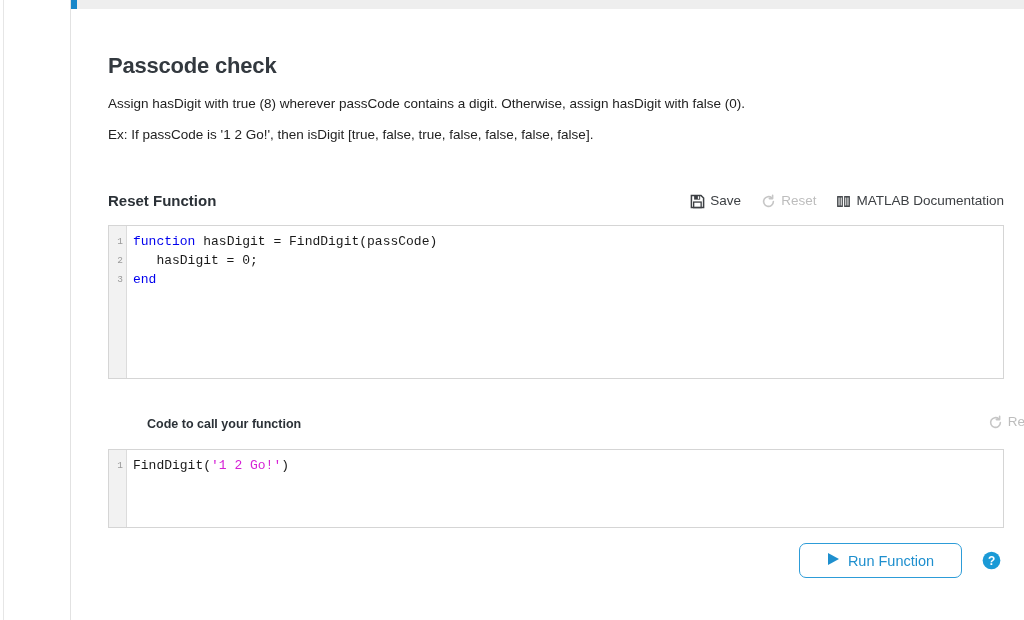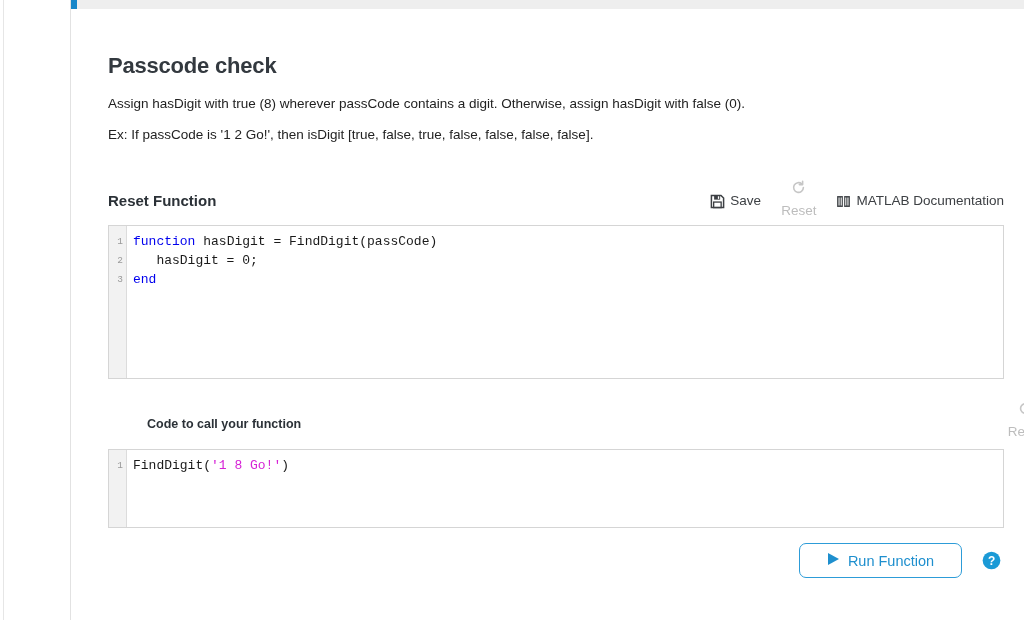--- a/index.html
+++ b/index.html
@@ -125,21 +125,20 @@
     margin: 0;
     cursor: pointer;
     line-height: 22px;
     font-family: Liberation Sans, sans-serif;
     white-space: nowrap;
   }
   .tool-btn:last-child { padding-right: 0; }
   .tool-btn.disabled {
     color: #bdbdbd;
     cursor: default;
-    flex-direction: column;
   }
   .tool-btn .ic { display: block; line-height: 0; }
   .tool-btn.spaced { padding-left: 9px; }
 
   
   .editor {
     position: absolute;
     left: 0;
     border: 1px solid #d5d5d5;
     background: #ffffff;
@@ -316,21 +315,21 @@
     </div>
   </div>
 
   <div class="editor call">
     <div class="gutter">
       <div class="ed-pad-top"></div>
       <div class="gutter-num">1</div>
     </div>
     <div class="code-area">
       <div class="ed-pad-top"></div>
-      <div class="code-line"><span>FindDigit(</span><span class="str">'1 8 Go!'</span><span>)</span></div>
+      <div class="code-line"><span>FindDigit(</span><span class="str">'1 2 Go!'</span><span>)</span></div>
     </div>
   </div>
 
   <div class="run-row">
     <button class="run-btn">
       <span class="ic">
         <svg width="13" height="14" viewBox="0 0 13 14">
           <polygon points="1,1 12,7 1,13" fill="#1e8fce"></polygon>
         </svg>
       </span>

